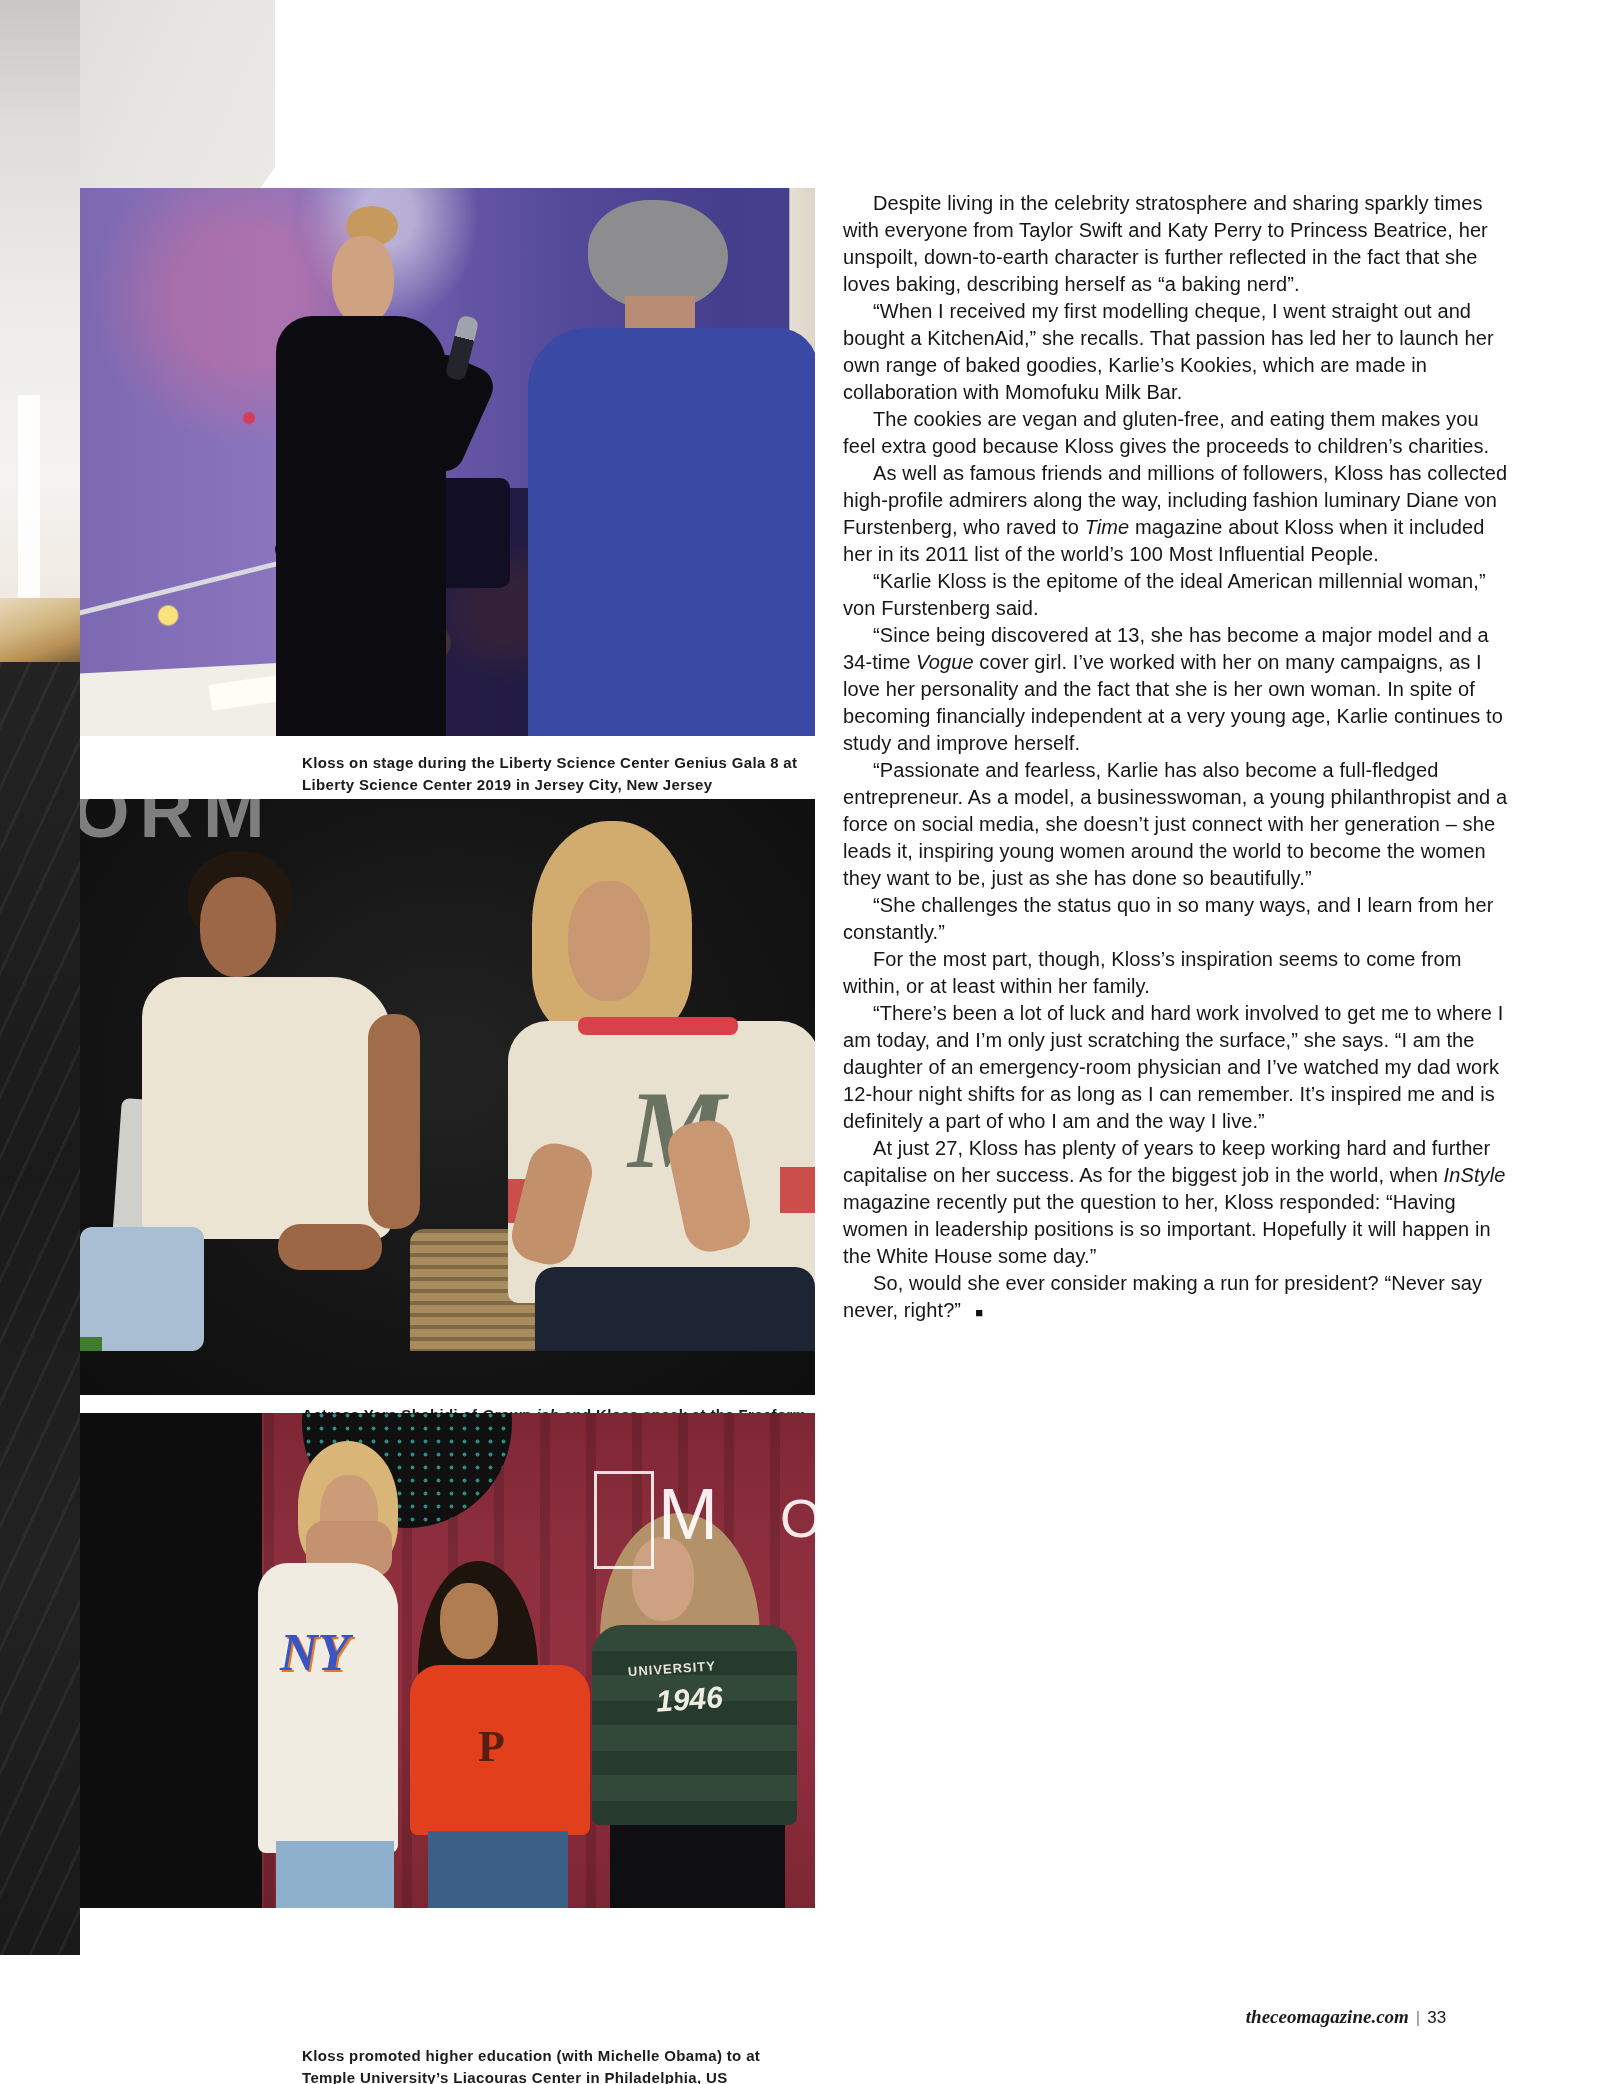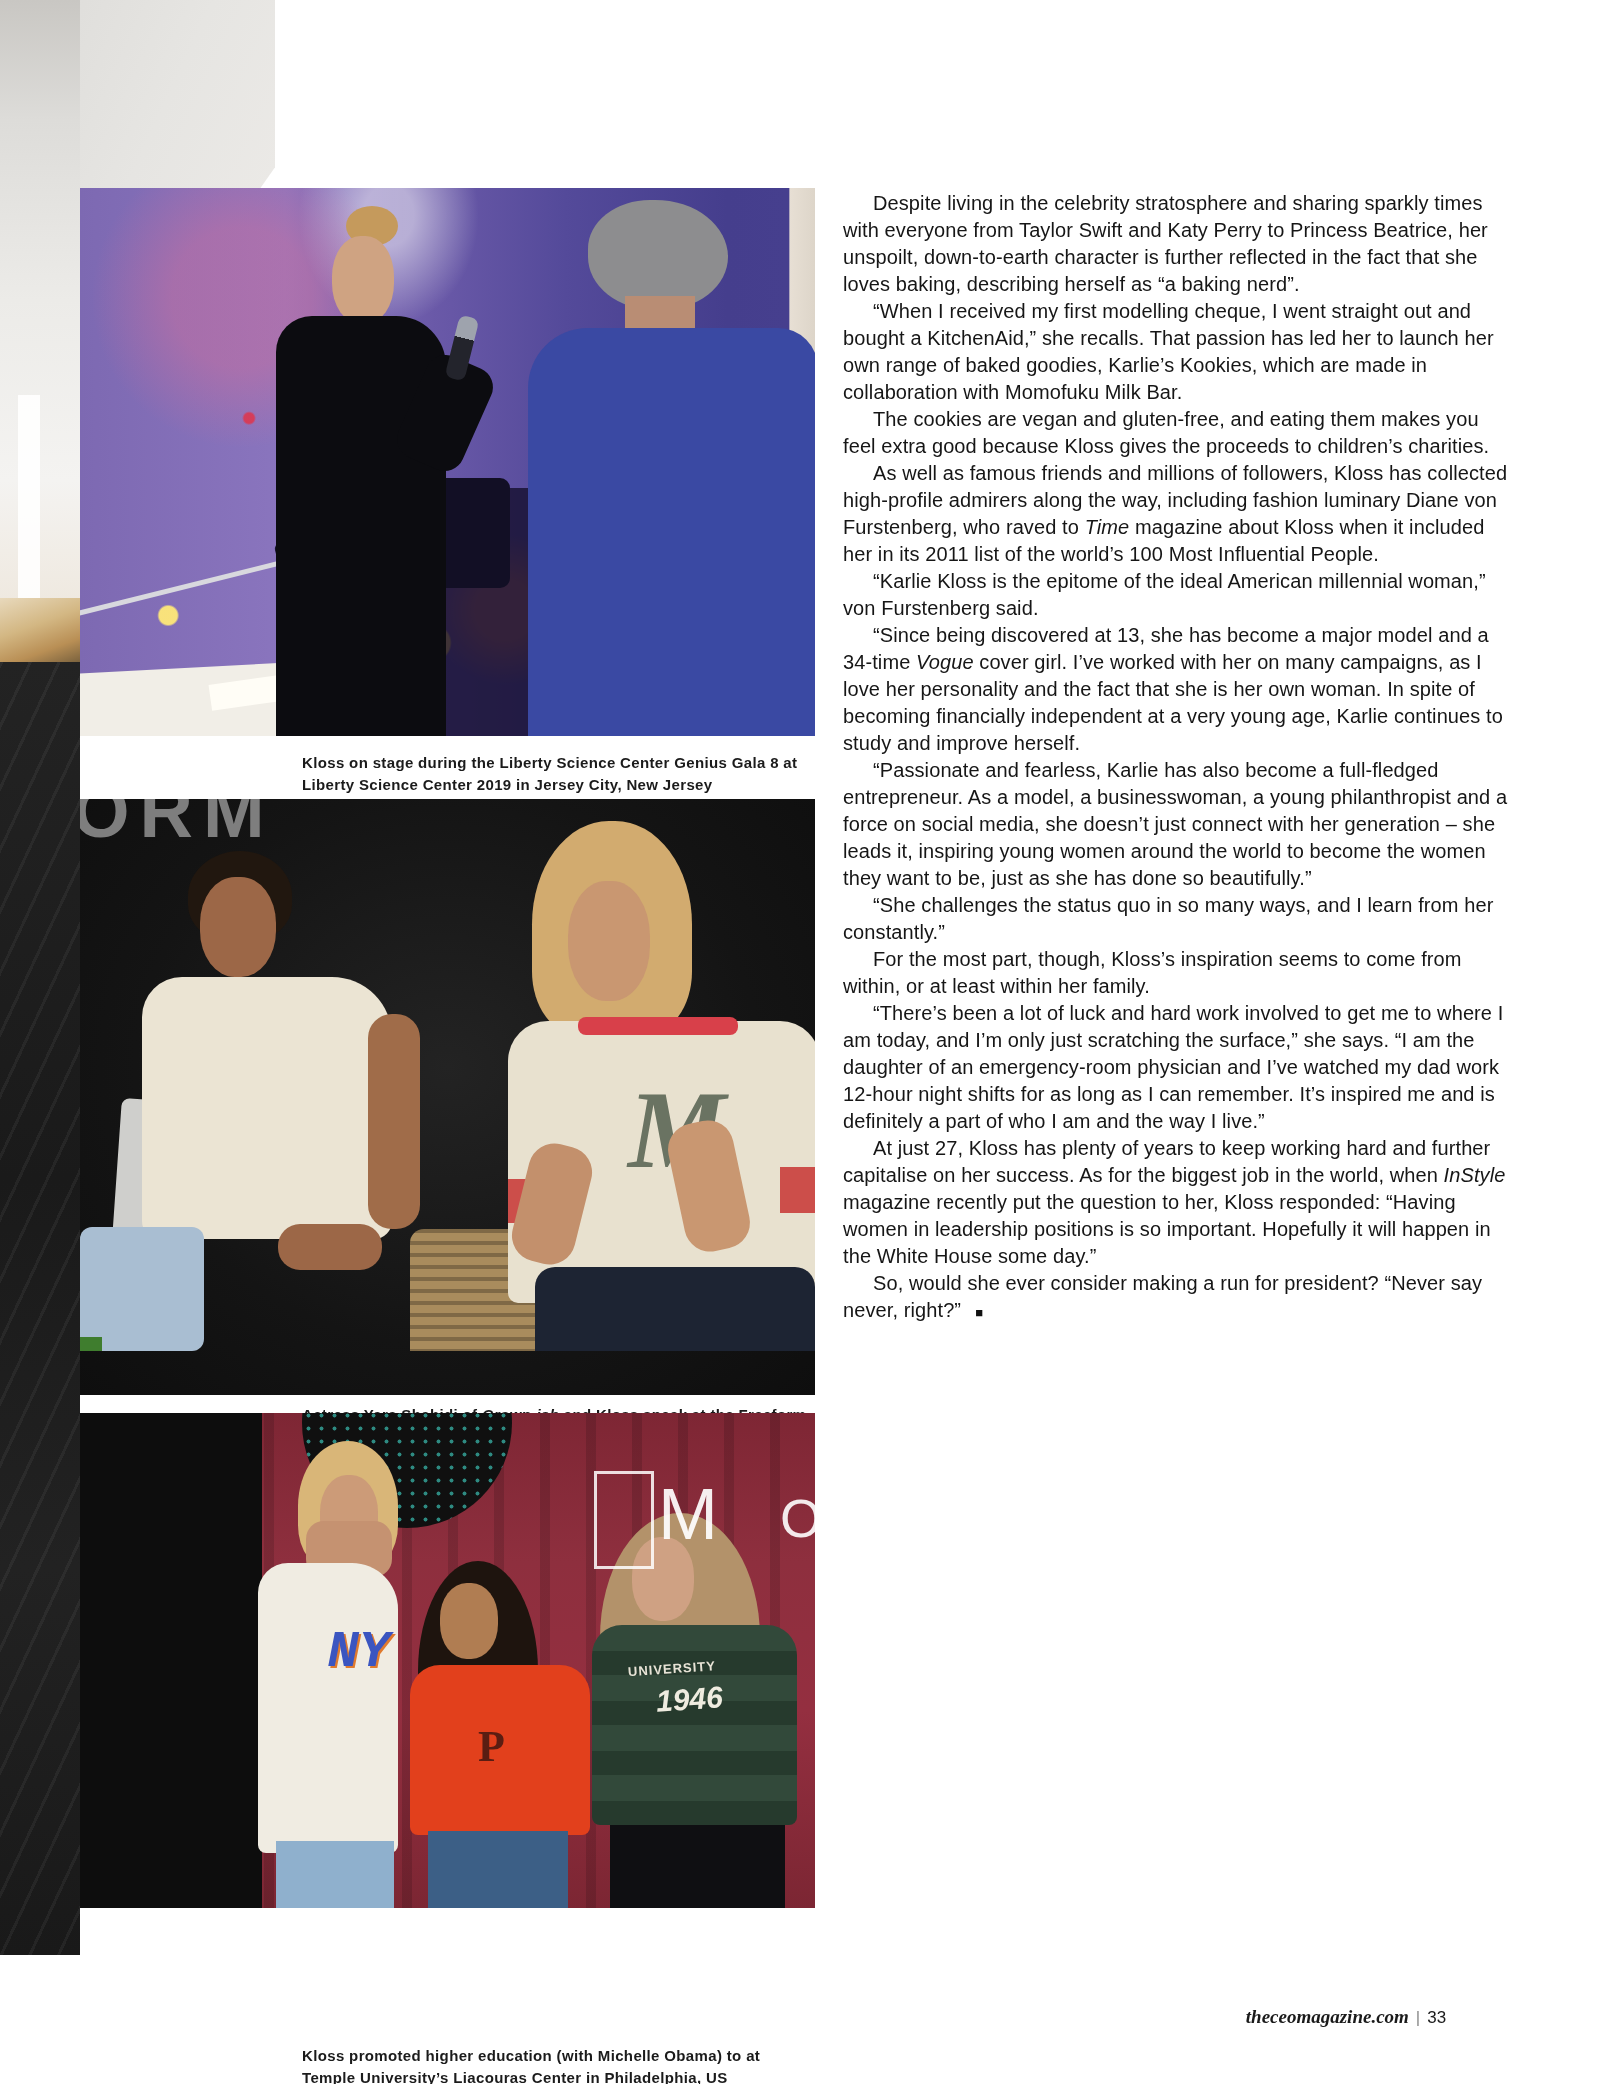--- a/index.html
+++ b/index.html
@@ -104,21 +104,21 @@
     left:222px;top:-95px;width:210px;height:210px;border-radius:50%;
     background-color:#101010;
     background-image:radial-gradient(circle,#2e8b82 1.7px,rgba(0,0,0,0) 2.3px);
     background-size:13px 13px;
   }
   .p3-k-hair{left:218px;top:28px;width:100px;height:130px;background:#d9b678;border-radius:50% 50% 35% 35%;}
   .p3-k-face{left:240px;top:62px;width:58px;height:80px;background:#cc9b78;border-radius:46%;}
   .p3-k-hands{left:226px;top:108px;width:86px;height:56px;background:#c59271;border-radius:18px;}
   .p3-k-sweater{left:178px;top:150px;width:140px;height:290px;background:#f0ece2;border-radius:30px 46px 8px 8px;}
   .p3-k-ny{left:200px;top:210px;width:110px;height:70px;color:#3b55c0;font-size:52px;font-weight:bold;font-style:italic;
-    text-shadow:2px 2px 0 #e07a2e;font-family:Liberation Mono, monospace;text-align:right;}
+    text-shadow:2px 2px 0 #e07a2e;font-family:Liberation Serif, serif;}
   .p3-k-jeans{left:196px;top:428px;width:118px;height:67px;background:#8fb0cd;}
   .p3-g2-hair{left:338px;top:148px;width:120px;height:220px;background:#1e140e;border-radius:50% 50% 30% 30%;}
   .p3-g2-face{left:360px;top:170px;width:58px;height:76px;background:#b07d52;border-radius:46%;}
   .p3-g2-tee{left:330px;top:252px;width:180px;height:170px;background:#e2401c;border-radius:30px 30px 8px 8px;}
   .p3-g2-p{left:398px;top:308px;width:60px;height:60px;color:#5a1d12;font-size:44px;font-weight:bold;font-family:"Liberation Serif",serif;}
   .p3-g2-jeans{left:348px;top:418px;width:140px;height:77px;background:#3c5f86;}
   .p3-g3-hair{left:520px;top:100px;width:160px;height:250px;background:#b3926a;border-radius:50% 50% 32% 32%;}
   .p3-g3-face{left:552px;top:124px;width:62px;height:84px;background:#cfa183;border-radius:46%;}
   .p3-g3-tee{left:512px;top:212px;width:205px;height:200px;
     background:repeating-linear-gradient(180deg,#32493a 0 26px,#263a2d 26px 50px);border-radius:30px 30px 8px 8px;}

